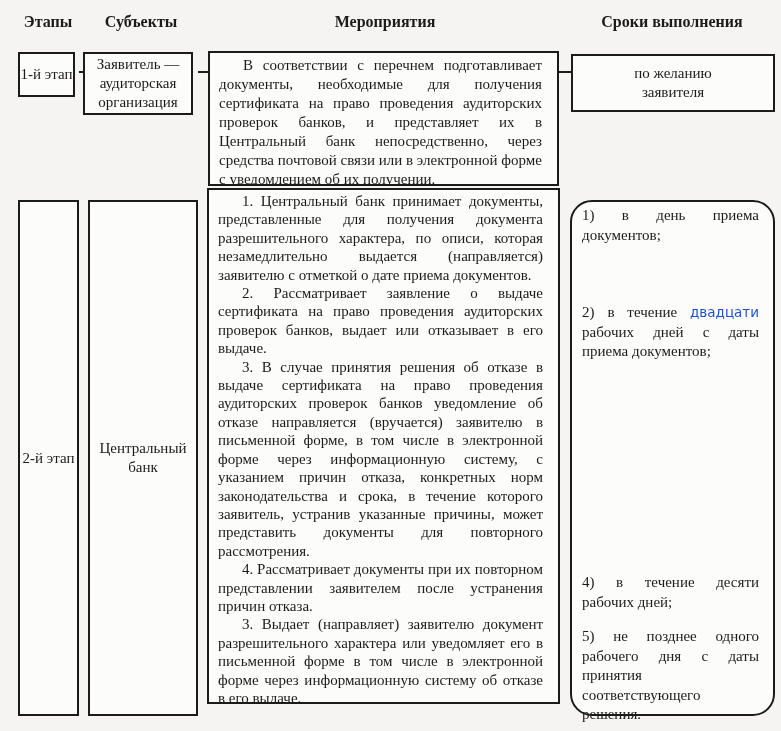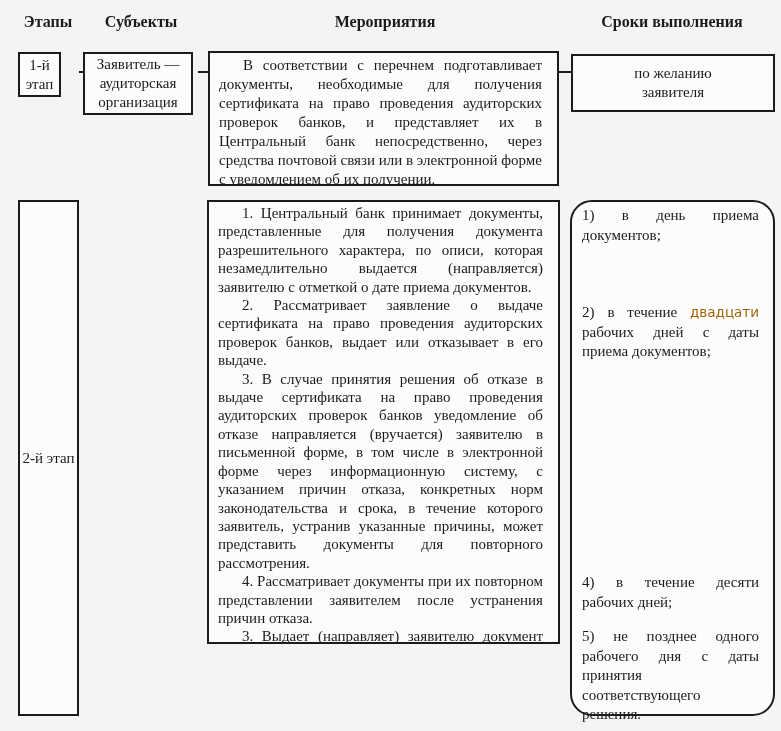--- a/index.html
+++ b/index.html
@@ -59,36 +59,36 @@
     text-align: justify;
   }
   .t1 { top: 4px; }
   .t2 { top: 101px; }
   .t3 { top: 171px; }
   .t4 { top: 371px; }
   .t5 { top: 425px; }
   .hl {
     font-family: "DejaVu Sans", sans-serif;
     font-size: 13.5px;
-    color: #a16207;
+    color: #1d4ed8;
     background: #ffffff;
     margin-top: 6px;
   }
 </style>
 </head>
 <body>
 
 <div class="canvas">
 
   <div class="hdr" style="left:48px">Этапы</div>
   <div class="hdr" style="left:141px">Субъекты</div>
   <div class="hdr" style="left:385px">Мероприятия</div>
   <div class="hdr" style="left:672px">Сроки выполнения</div>
 
-  <div class="box center small-cell" style="left:18px; top:52px; width:43px; height:45px;">
+  <div class="box center small-cell" style="left:18px; top:52px; width:57px; height:45px;">
     <span>1-й этап</span>
   </div>
 
   <div class="connector" style="left:79px; top:71px; width:9px;"></div>
 
   <div class="box center small-cell" style="left:83px; top:52px; width:110px; height:63px; padding:0 2px;">
     <span>Заявитель — аудиторская организация</span>
   </div>
 
   <div class="connector" style="left:198px; top:71px; width:10px;"></div>
@@ -100,22 +100,25 @@
   <div class="connector" style="left:559px; top:71px; width:12px;"></div>
 
   <div class="box center small-cell" style="left:571px; top:54px; width:204px; height:58px;">
     <span style="display:inline-block; width:110px;">по желанию заявителя</span>
   </div>
 
   <div class="box center small-cell" style="left:18px; top:200px; width:61px; height:516px;">
     <span>2-й этап</span>
   </div>
 
+  <div class="box center small-cell" style="left:88px; top:200px; width:110px; height:516px; padding:0 2px;">
+    <span>Центральный банк</span>
+  </div>
 
-  <div class="box action-text dense" style="left:207px; top:200px; width:353px; height:444px;">
+  <div class="box action-text dense" style="left:207px; top:188px; width:353px; height:516px;">
     <p class="para">1. Центральный банк принимает документы, представленные для получения документа разрешительного характера, по описи, которая незамедлительно выдается (направляется) заявителю с отметкой о дате приема документов.</p>
     <p class="para">2. Рассматривает заявление о выдаче сертификата на право проведения аудиторских проверок банков, выдает или отказывает в его выдаче.</p>
     <p class="para">3. В случае принятия решения об отказе в выдаче сертификата на право проведения аудиторских проверок банков уведомление об отказе направляется (вручается) заявителю в письменной форме, в том числе в электронной форме через информационную систему, с указанием причин отказа, конкретных норм законодательства и срока, в течение которого заявитель, устранив указанные причины, может представить документы для повторного рассмотрения.</p>
     <p class="para">4. Рассматривает документы при их повторном представлении заявителем после устранения причин отказа.</p>
     <p class="para">3. Выдает (направляет) заявителю документ разрешительного характера или уведомляет его в письменной форме в том числе в электронной форме через информационную систему об отказе в его выдаче.</p>
   </div>
 
   <div class="box" style="left:570px; top:200px; width:205px; height:516px;border-radius:22px;">
     <div class="term-item t1">
       <span>1) в день приема документов;</span>

